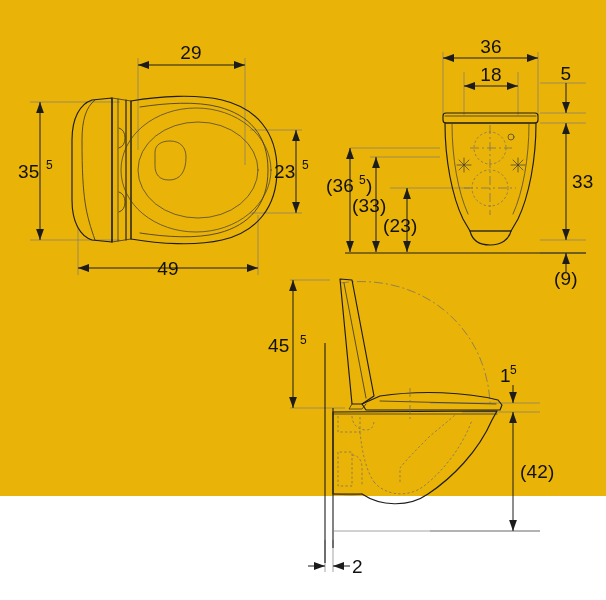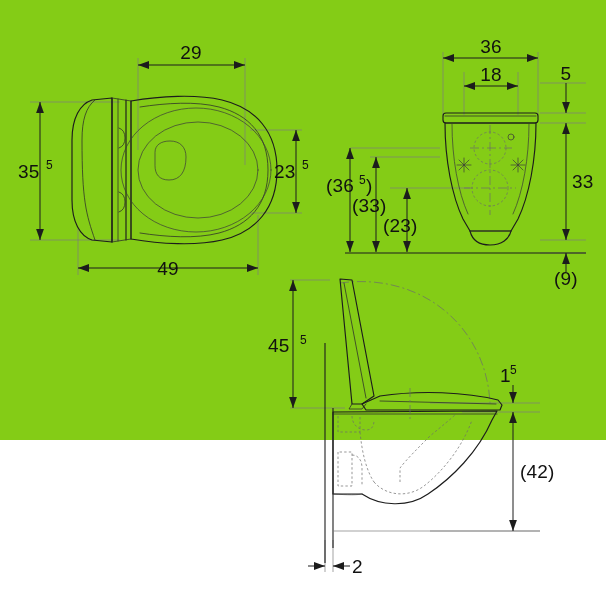--- a/index.html
+++ b/index.html
@@ -9,22 +9,22 @@
   }
   body {
     width: 606px;
     height: 600px;
     font-family: "Liberation Sans", sans-serif;
     overflow: hidden;
   }
   #drawing-root {
     position: relative;
     width: 606px;
-    height: 440px;
-    background: #84cc16;
+    height: 496px;
+    background: #eab308;
   }
   svg#tech-drawing {
     display: block;
     width: 606px;
     height: 600px;
   }
   
   .outline {
     fill: none;
     stroke: #1c1c1c;

